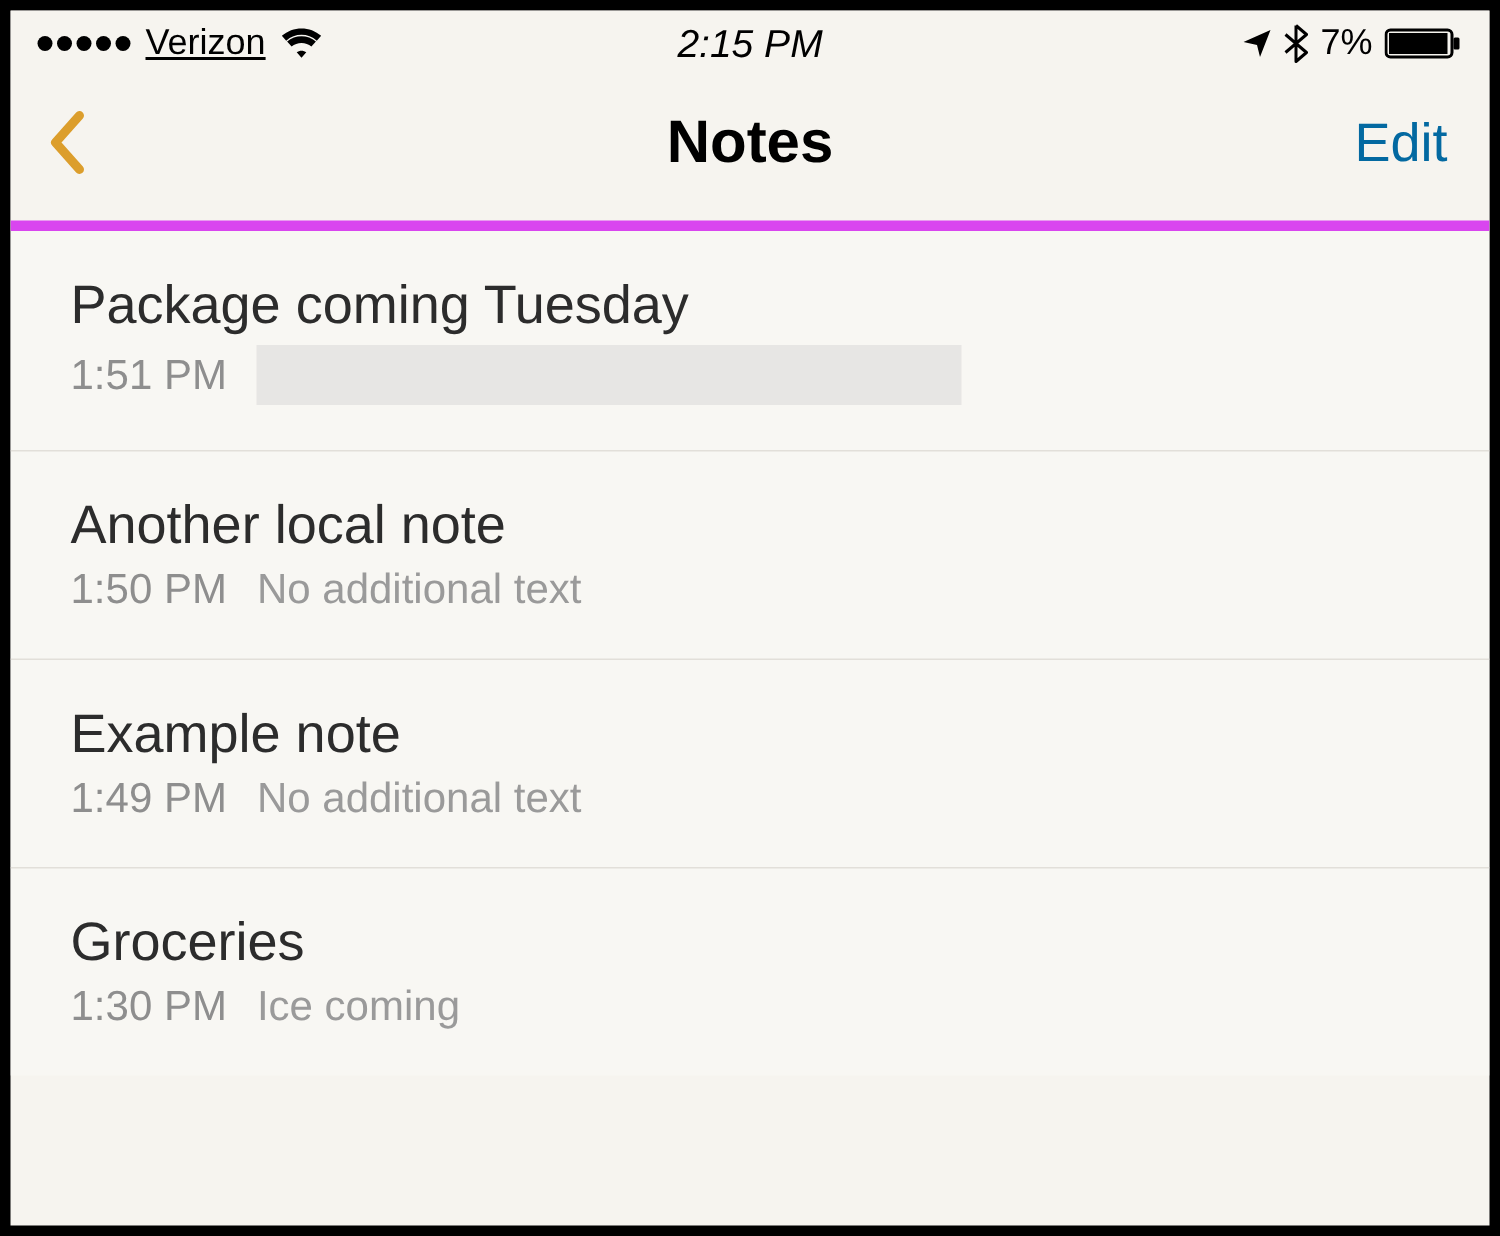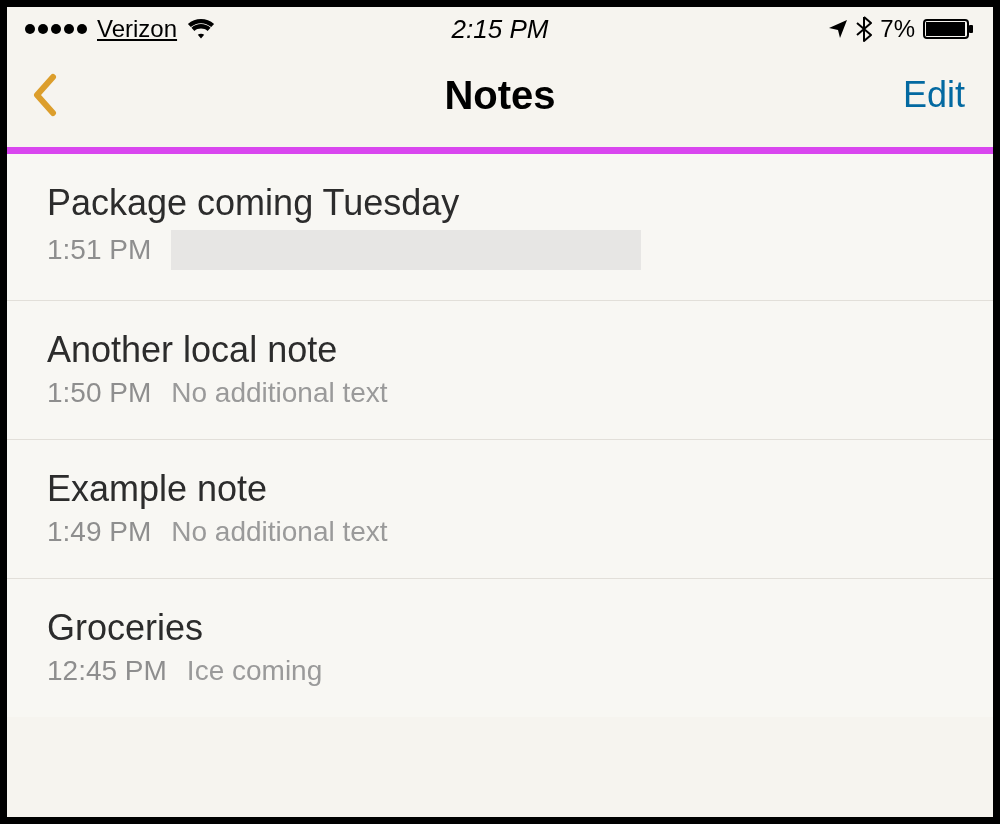--- a/index.html
+++ b/index.html
@@ -232,20 +232,20 @@
       <div class="note-title">Example note</div>
       <div class="note-meta">
         <span class="note-time">1:49 PM</span>
         <span class="note-preview">No additional text</span>
       </div>
     </div>
 
     <div class="note-row" style="border-bottom:none;">
       <div class="note-title">Groceries</div>
       <div class="note-meta">
-        <span class="note-time">12:45 PM</span>
+        <span class="note-time">1:30 PM</span>
         <span class="note-preview">Ice coming</span>
       </div>
     </div>
 
   </div>
 
 </div>
 
 </body></html>

